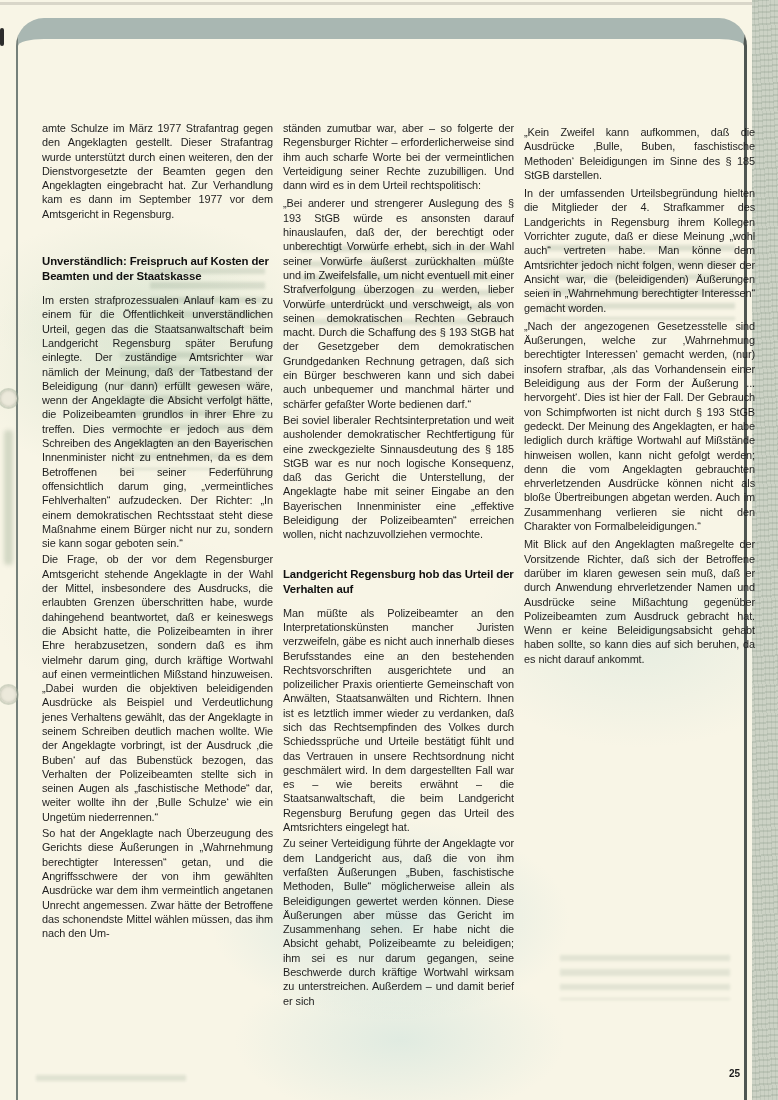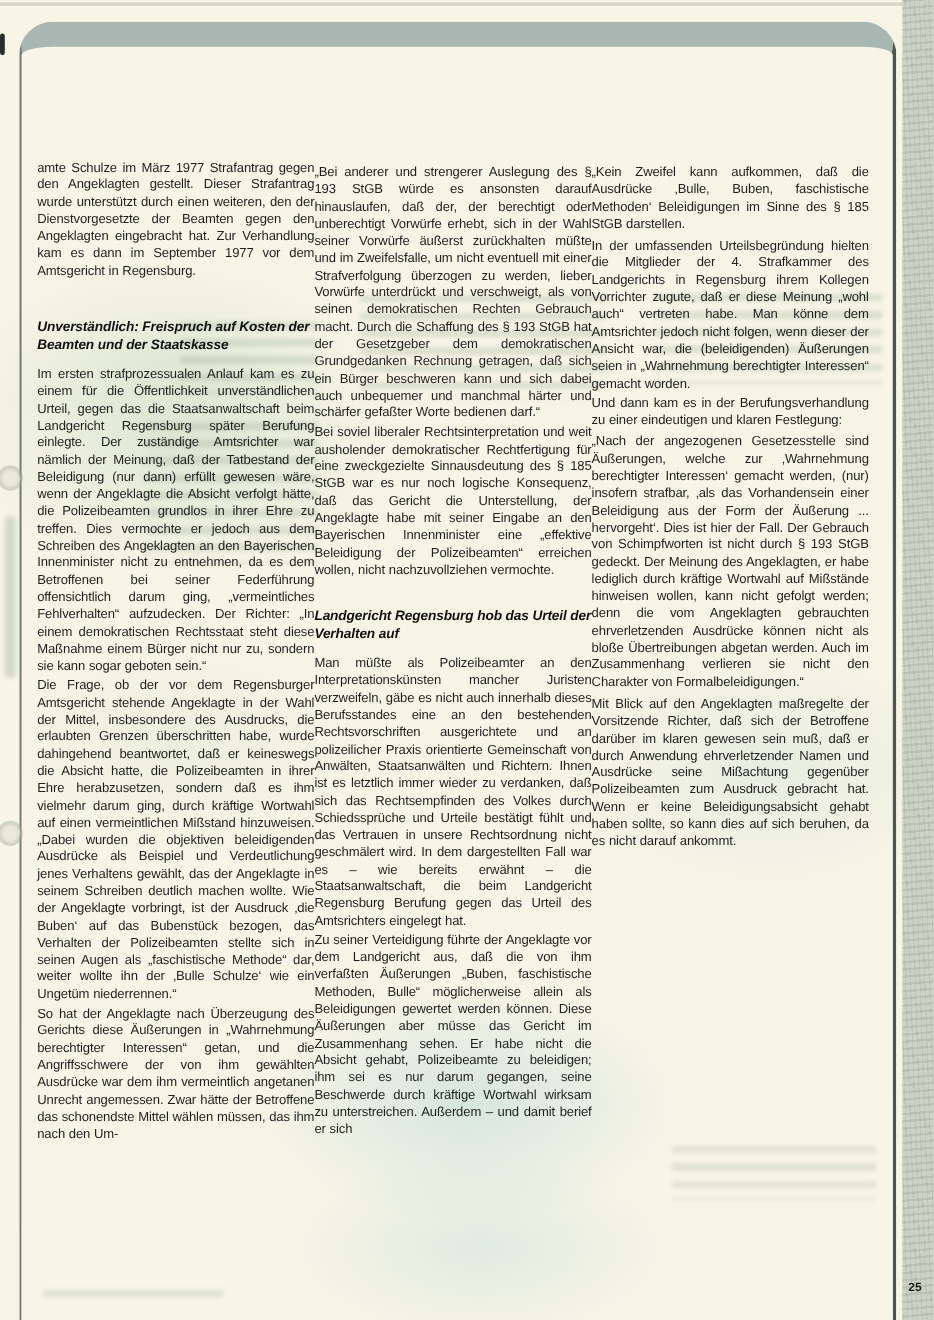--- a/index.html
+++ b/index.html
@@ -53,38 +53,38 @@
     filter:blur(1.6px);pointer-events:none;
   }
   .b1{left:120px;top:352px;width:145px;height:118px;}
   .b2{left:150px;top:268px;width:115px;height:60px;}
   .b3{left:300px;top:246px;width:205px;height:88px;}
   .b4{left:545px;top:245px;width:190px;height:75px;}
   .b5{left:560px;top:955px;width:170px;height:45px;opacity:.8;}
   .b6{left:36px;top:1075px;width:150px;height:14px;opacity:.9;}
 
   .columns{
-    position:absolute;left:31px;top:121px;width:714px;
-    display:flex;margin-top:12px;
+    position:absolute;left:42px;top:121px;width:714px;
+    display:flex;gap:10px;
   }
   .col{width:231px;color:#1f1f1f;}
   .col p{
     margin:0 0 2px 0;
     font-size:10.9px;line-height:14.3px;
     text-align:justify;letter-spacing:-0.1px;
     word-spacing:0.2px;
   }
   .col p.q{margin-top:4px;}
   .col h3{
     font-size:11.4px;line-height:15px;font-weight:bold;color:#101010;
-    margin:25px 0 9px 0;letter-spacing:-0.1px;font-style:italic;
+    margin:25px 0 9px 0;letter-spacing:-0.1px;
   }
   .col h3.first{margin-top:33px;}
   .page-number{
-    position:absolute;left:748px;top:1068px;width:20px;
+    position:absolute;left:720px;top:1068px;width:20px;
     font-size:10px;font-weight:bold;color:#1c1c1c;text-align:right;
   }
 </style>
 </head>
 <body>
 
 <div class="paper"></div>
 <div class="top-scan-line"></div>
 <div class="scan-edge"></div>
 
@@ -103,28 +103,28 @@
 
 <div class="columns">
   <div class="col">
     <p>amte Schulze im März 1977 Strafantrag gegen den Angeklagten gestellt. Dieser Strafantrag wurde unterstützt durch einen weiteren, den der Dienstvorgesetzte der Beamten gegen den Angeklagten eingebracht hat. Zur Verhandlung kam es dann im September 1977 vor dem Amtsgericht in Regensburg.</p>
     <h3 class="first">Unverständlich: Freispruch auf Kosten der Beamten und der Staatskasse</h3>
     <p>Im ersten strafprozessualen Anlauf kam es zu einem für die Öffentlichkeit unverständlichen Urteil, gegen das die Staatsanwaltschaft beim Landgericht Regensburg später Berufung einlegte. Der zuständige Amtsrichter war nämlich der Meinung, daß der Tatbestand der Beleidigung (nur dann) erfüllt gewesen wäre, wenn der Angeklagte die Absicht verfolgt hätte, die Polizeibeamten grundlos in ihrer Ehre zu treffen. Dies vermochte er jedoch aus dem Schreiben des Angeklagten an den Bayerischen Innenminister nicht zu entnehmen, da es dem Betroffenen bei seiner Federführung offensichtlich darum ging, „vermeintliches Fehlverhalten“ aufzudecken. Der Richter: „In einem demokratischen Rechtsstaat steht diese Maßnahme einem Bürger nicht nur zu, sondern sie kann sogar geboten sein.“</p>
     <p>Die Frage, ob der vor dem Regensburger Amtsgericht stehende Angeklagte in der Wahl der Mittel, insbesondere des Ausdrucks, die erlaubten Grenzen überschritten habe, wurde dahingehend beantwortet, daß er keineswegs die Absicht hatte, die Polizeibeamten in ihrer Ehre herabzusetzen, sondern daß es ihm vielmehr darum ging, durch kräftige Wortwahl auf einen vermeintlichen Mißstand hinzuweisen. „Dabei wurden die objektiven beleidigenden Ausdrücke als Beispiel und Verdeutlichung jenes Verhaltens gewählt, das der Angeklagte in seinem Schreiben deutlich machen wollte. Wie der Angeklagte vorbringt, ist der Ausdruck ‚die Buben‘ auf das Bubenstück bezogen, das Verhalten der Polizeibeamten stellte sich in seinen Augen als „faschistische Methode“ dar, weiter wollte ihn der ‚Bulle Schulze‘ wie ein Ungetüm niederrennen.“</p>
     <p>So hat der Angeklagte nach Überzeugung des Gerichts diese Äußerungen in „Wahrnehmung berechtigter Interessen“ getan, und die Angriffsschwere der von ihm gewählten Ausdrücke war dem ihm vermeintlich angetanen Unrecht angemessen. Zwar hätte der Betroffene das schonendste Mittel wählen müssen, das ihm nach den Um-</p>
   </div>
   <div class="col">
+    <p>ständen zumutbar war, aber – so folgerte der Regensburger Richter – erforderlicherweise sind ihm auch scharfe Worte bei der vermeintlichen Verteidigung seiner Rechte zuzubilligen. Und dann wird es in dem Urteil rechtspolitisch:</p>
     <p class="q">„Bei anderer und strengerer Auslegung des § 193 StGB würde es ansonsten darauf hinauslaufen, daß der, der berechtigt oder unberechtigt Vorwürfe erhebt, sich in der Wahl seiner Vorwürfe äußerst zurückhalten müßte und im Zweifelsfalle, um nicht eventuell mit einer Strafverfolgung überzogen zu werden, lieber Vorwürfe unterdrückt und verschweigt, als von seinen demokratischen Rechten Gebrauch macht. Durch die Schaffung des § 193 StGB hat der Gesetzgeber dem demokratischen Grundgedanken Rechnung getragen, daß sich ein Bürger beschweren kann und sich dabei auch unbequemer und manchmal härter und schärfer gefaßter Worte bedienen darf.“</p>
     <p>Bei soviel liberaler Rechtsinterpretation und weit ausholender demokratischer Rechtfertigung für eine zweckgezielte Sinnausdeutung des § 185 StGB war es nur noch logische Konsequenz, daß das Gericht die Unterstellung, der Angeklagte habe mit seiner Eingabe an den Bayerischen Innenminister eine „effektive Beleidigung der Polizeibeamten“ erreichen wollen, nicht nachzuvollziehen vermochte.</p>
     <h3>Landgericht Regensburg hob das Urteil der Verhalten auf</h3>
     <p>Man müßte als Polizeibeamter an den Interpretationskünsten mancher Juristen verzweifeln, gäbe es nicht auch innerhalb dieses Berufsstandes eine an den bestehenden Rechtsvorschriften ausgerichtete und an polizeilicher Praxis orientierte Gemeinschaft von Anwälten, Staatsanwälten und Richtern. Ihnen ist es letztlich immer wieder zu verdanken, daß sich das Rechtsempfinden des Volkes durch Schiedssprüche und Urteile bestätigt fühlt und das Vertrauen in unsere Rechtsordnung nicht geschmälert wird. In dem dargestellten Fall war es – wie bereits erwähnt – die Staatsanwaltschaft, die beim Landgericht Regensburg Berufung gegen das Urteil des Amtsrichters eingelegt hat.</p>
     <p>Zu seiner Verteidigung führte der Angeklagte vor dem Landgericht aus, daß die von ihm verfaßten Äußerungen „Buben, faschistische Methoden, Bulle“ möglicherweise allein als Beleidigungen gewertet werden können. Diese Äußerungen aber müsse das Gericht im Zusammenhang sehen. Er habe nicht die Absicht gehabt, Polizeibeamte zu beleidigen; ihm sei es nur darum gegangen, seine Beschwerde durch kräftige Wortwahl wirksam zu unterstreichen. Außerdem – und damit berief er sich</p>
   </div>
   <div class="col">
     <p class="q">„Kein Zweifel kann aufkommen, daß die Ausdrücke ‚Bulle, Buben, faschistische Methoden‘ Beleidigungen im Sinne des § 185 StGB darstellen.</p>
     <p class="q">In der umfassenden Urteilsbegründung hielten die Mitglieder der 4. Strafkammer des Landgerichts in Regensburg ihrem Kollegen Vorrichter zugute, daß er diese Meinung „wohl auch“ vertreten habe. Man könne dem Amtsrichter jedoch nicht folgen, wenn dieser der Ansicht war, die (beleidigenden) Äußerungen seien in „Wahrnehmung berechtigter Interessen“ gemacht worden.</p>
-    <p>Und dann kam es in der Berufungsverhandlung zu einer eindeutigen und klaren Festlegung:</p>
     <p class="q">„Nach der angezogenen Gesetzesstelle sind Äußerungen, welche zur ‚Wahrnehmung berechtigter Interessen‘ gemacht werden, (nur) insofern strafbar, ‚als das Vorhandensein einer Beleidigung aus der Form der Äußerung ... hervorgeht‘. Dies ist hier der Fall. Der Gebrauch von Schimpfworten ist nicht durch § 193 StGB gedeckt. Der Meinung des Angeklagten, er habe lediglich durch kräftige Wortwahl auf Mißstände hinweisen wollen, kann nicht gefolgt werden; denn die vom Angeklagten gebrauchten ehrverletzenden Ausdrücke können nicht als bloße Übertreibungen abgetan werden. Auch im Zusammenhang verlieren sie nicht den Charakter von Formalbeleidigungen.“</p>
     <p class="q">Mit Blick auf den Angeklagten maßregelte der Vorsitzende Richter, daß sich der Betroffene darüber im klaren gewesen sein muß, daß er durch Anwendung ehrverletzender Namen und Ausdrücke seine Mißachtung gegenüber Polizeibeamten zum Ausdruck gebracht hat. Wenn er keine Beleidigungsabsicht gehabt haben sollte, so kann dies auf sich beruhen, da es nicht darauf ankommt.</p>
   </div>
 </div>
 
 <div class="page-number">25</div>
 
 </body></html>

